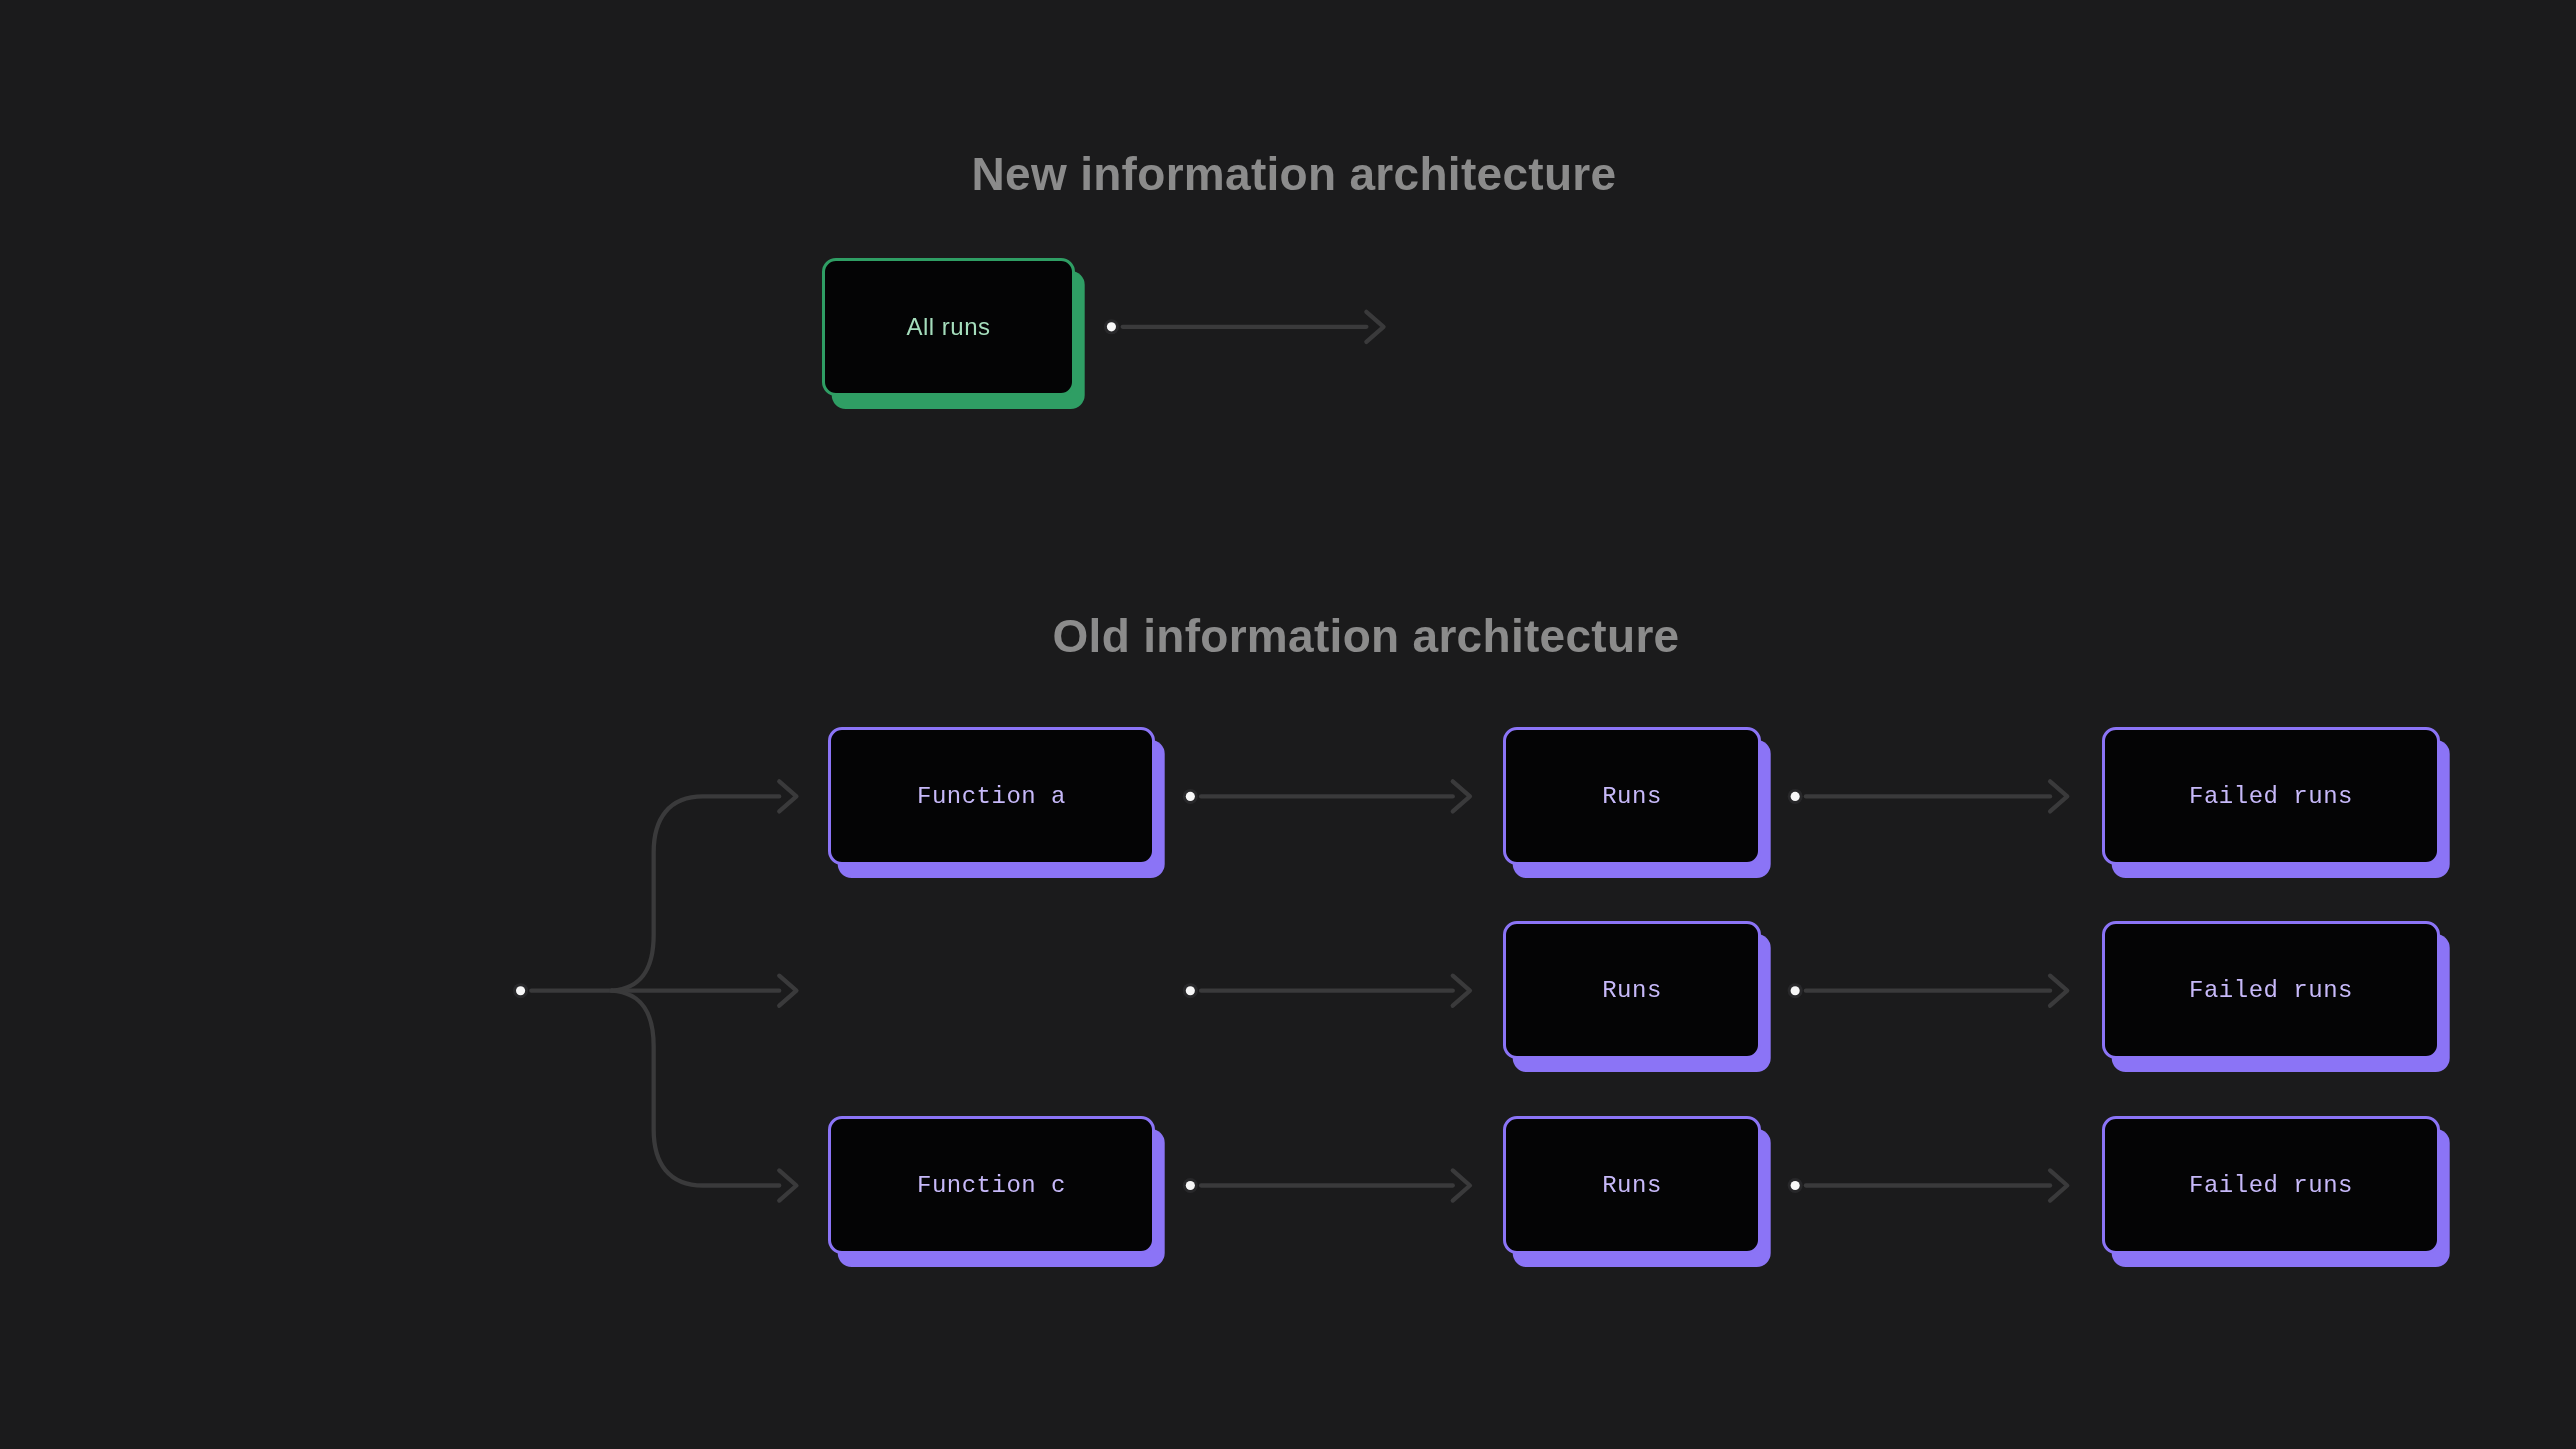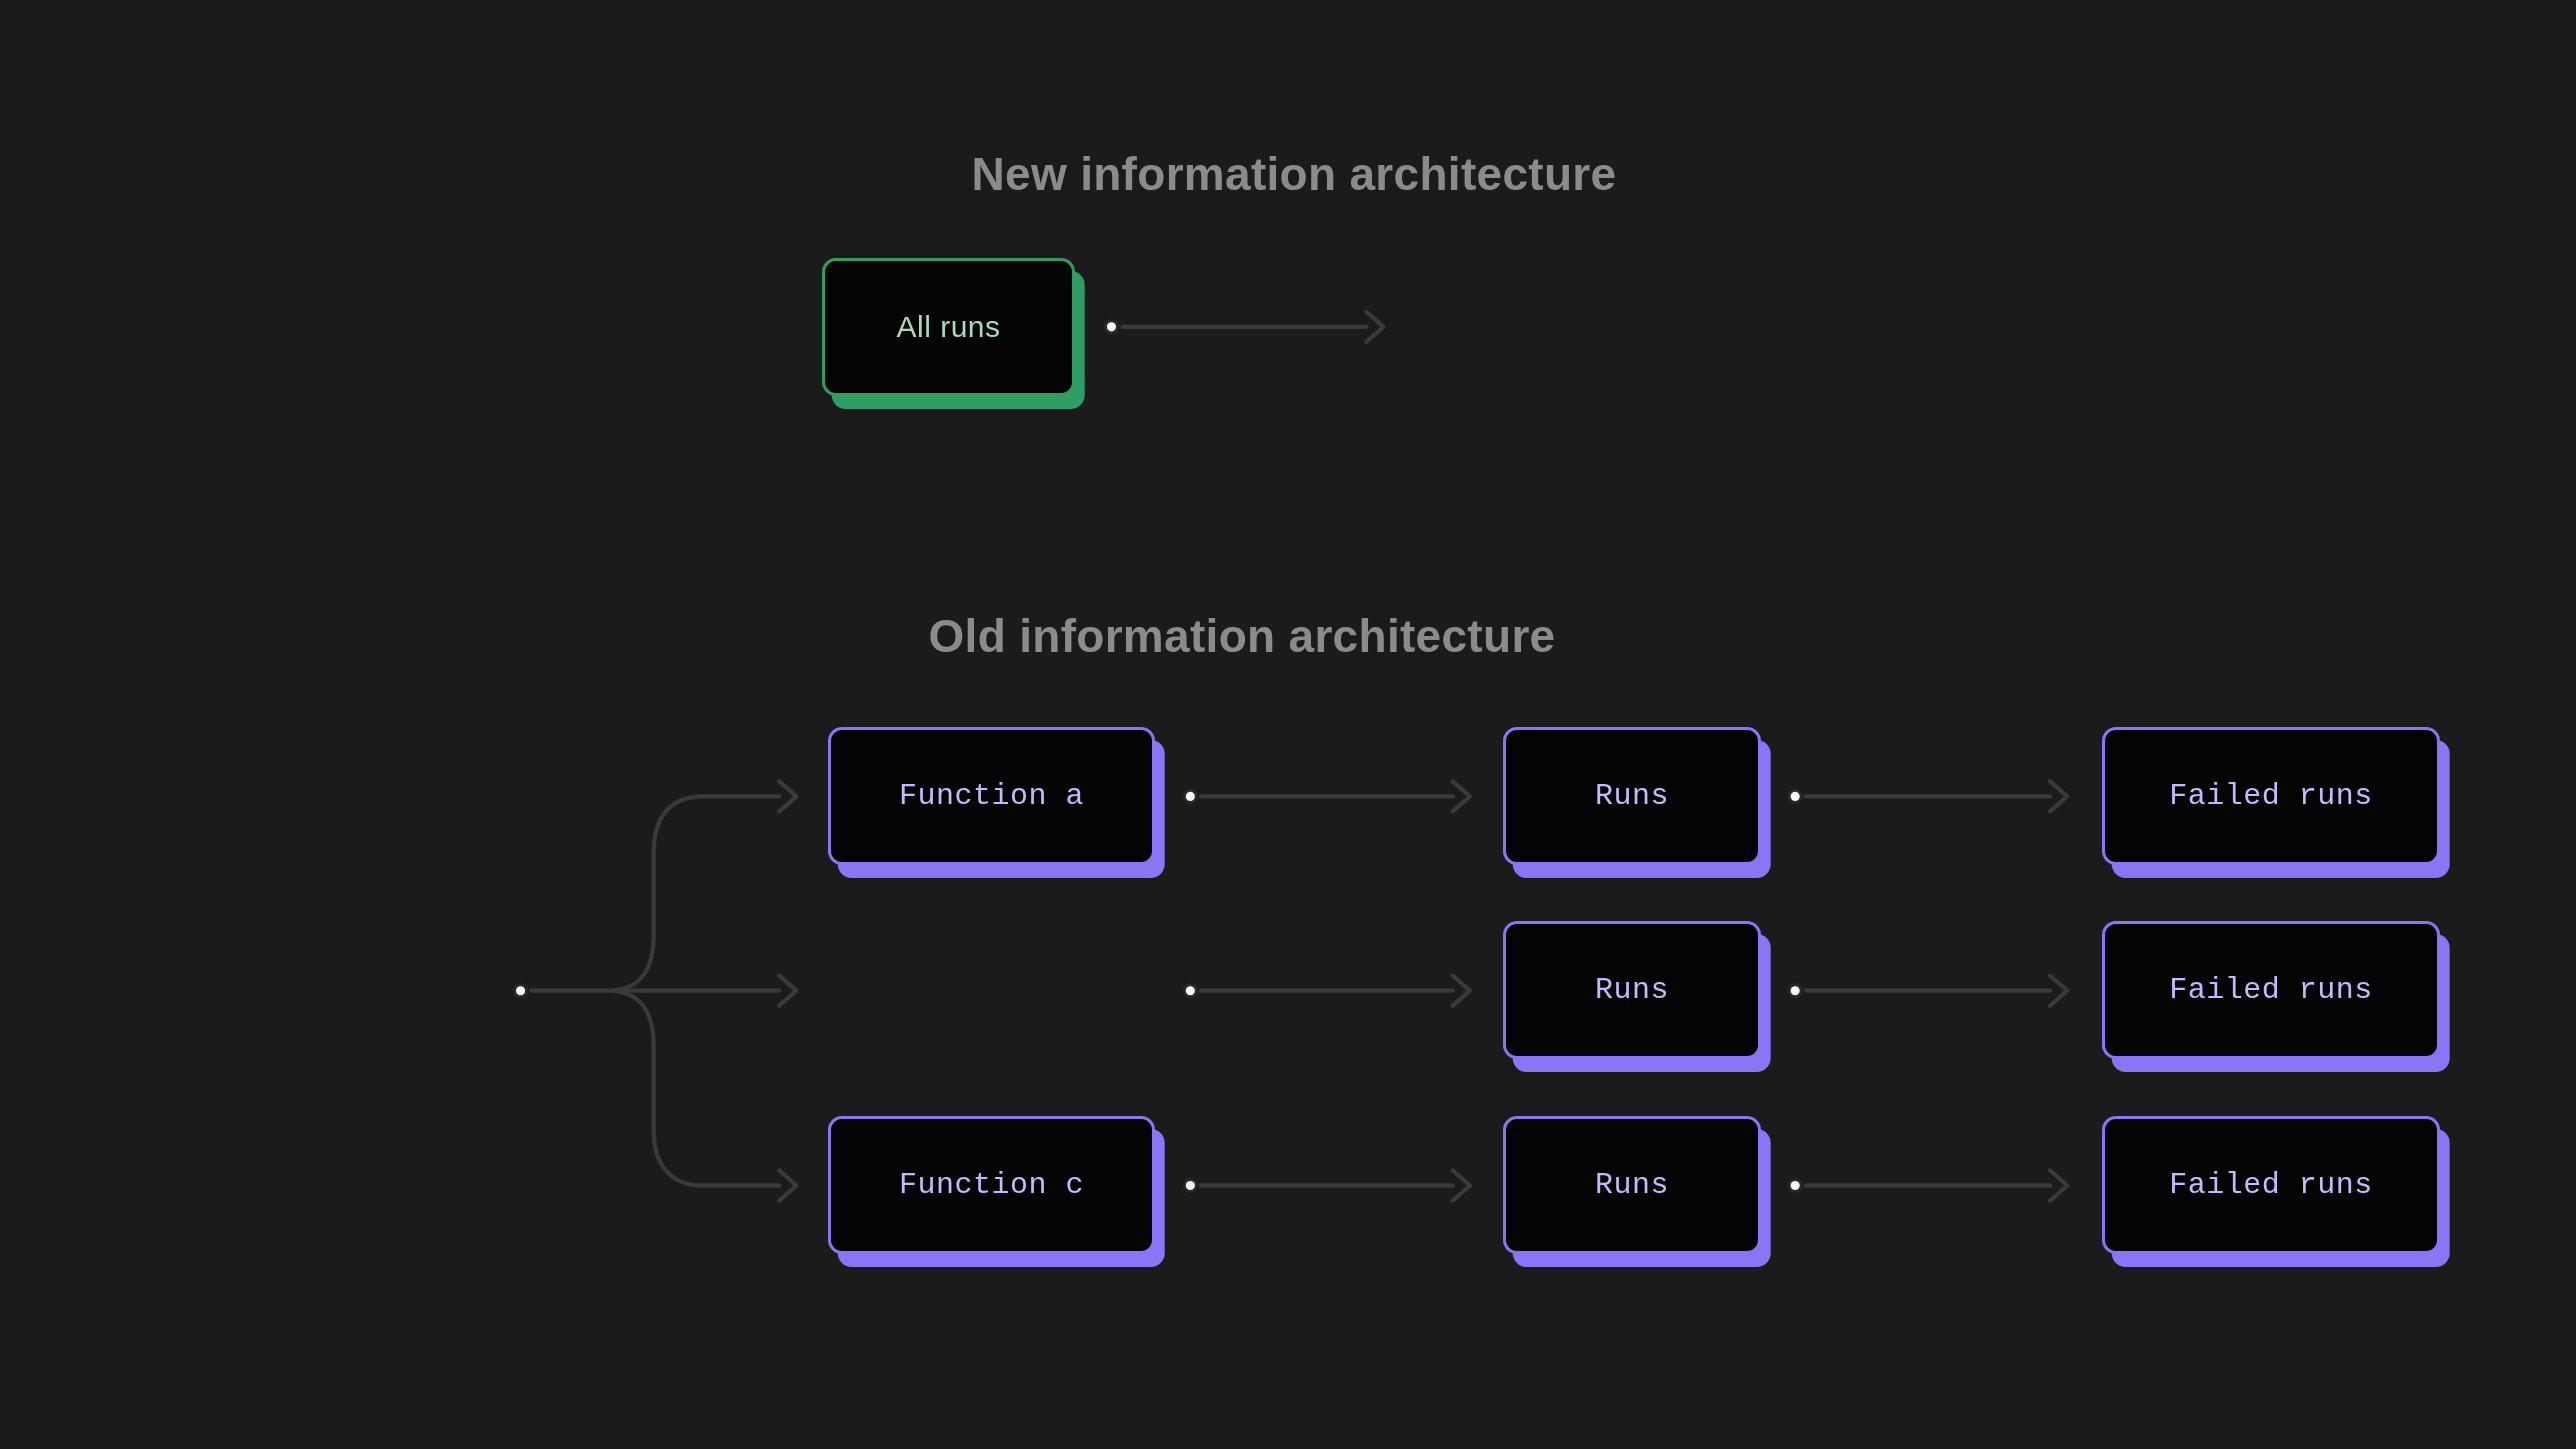--- a/index.html
+++ b/index.html
@@ -30,21 +30,21 @@
     font-weight:700;
     letter-spacing:0.3px;
     color:var(--title-text);
     white-space:nowrap;
   }
   .node{
     position:absolute;
     background:var(--node-fill);
     border-radius:14px;
     display:flex;align-items:center;justify-content:center;
-    font-size:30px;
+    font-size:24px;
     letter-spacing:0.5px;
     white-space:nowrap;
   }
   .node.green{
     border:3.8px solid var(--green-accent);
     box-shadow:9.7px 13px 0 0 var(--green-accent);
     color:var(--green-text);
   }
   .node.purple{
     border:3.8px solid var(--purple-accent);
@@ -121,21 +121,21 @@
     </g>
     <g>
       <line x1="3365" y1="2209" x2="3820" y2="2209"></line>
       <path d="M 3820 2181 L 3852 2209 L 3820 2237"></path>
       <circle class="ring" cx="3345" cy="2209" r="14"></circle>
       <circle class="core" cx="3345" cy="2209" r="8.5"></circle>
     </g>
   </svg>
 
   <div class="section-title" style="left:1294px;top:147px">New information architecture</div>
-  <div class="section-title" style="left:1242px;top:609px">Old information architecture</div>
+  <div class="section-title" style="left:1366px;top:609px">Old information architecture</div>
 
   <div class="node green" style="left:822px;top:258px;width:253px;height:138px">
     <span>All runs</span>
   </div>
 
 
   <div class="node purple" style="left:828px;top:727px;width:327px;height:138px">
     <span>Function a</span>
   </div>
   <div class="node purple" style="left:828px;top:1116px;width:327px;height:138px">

